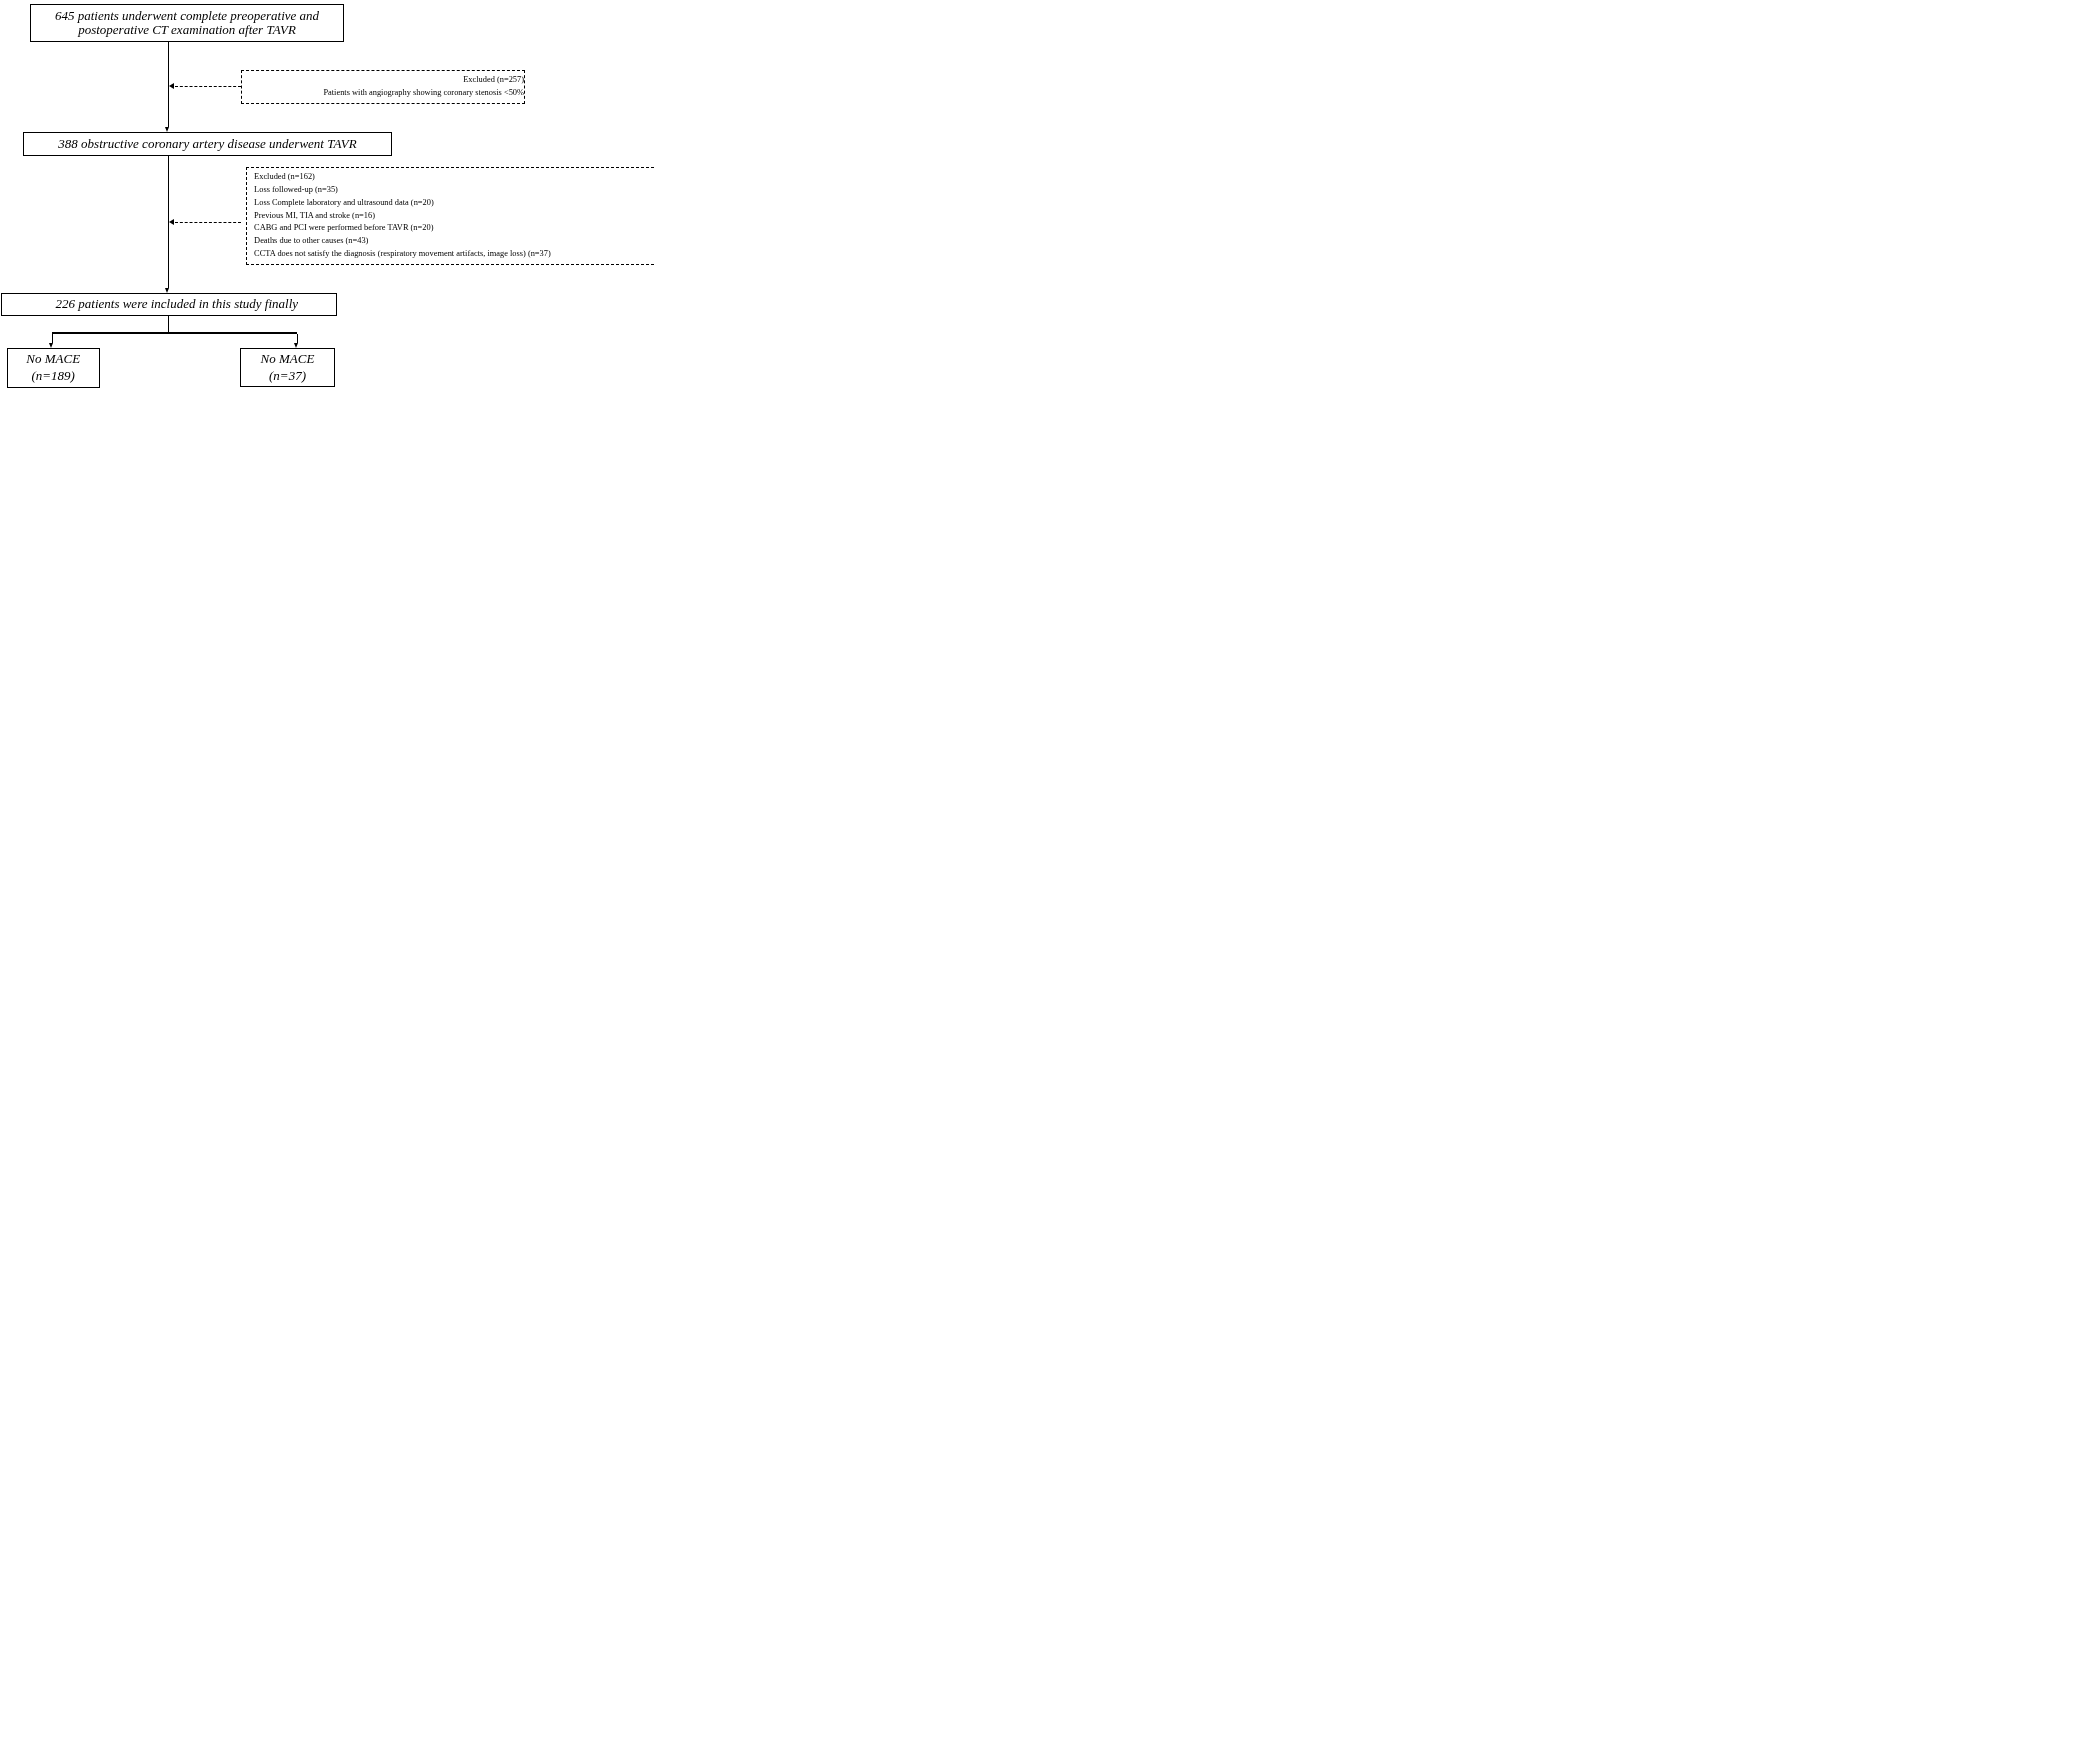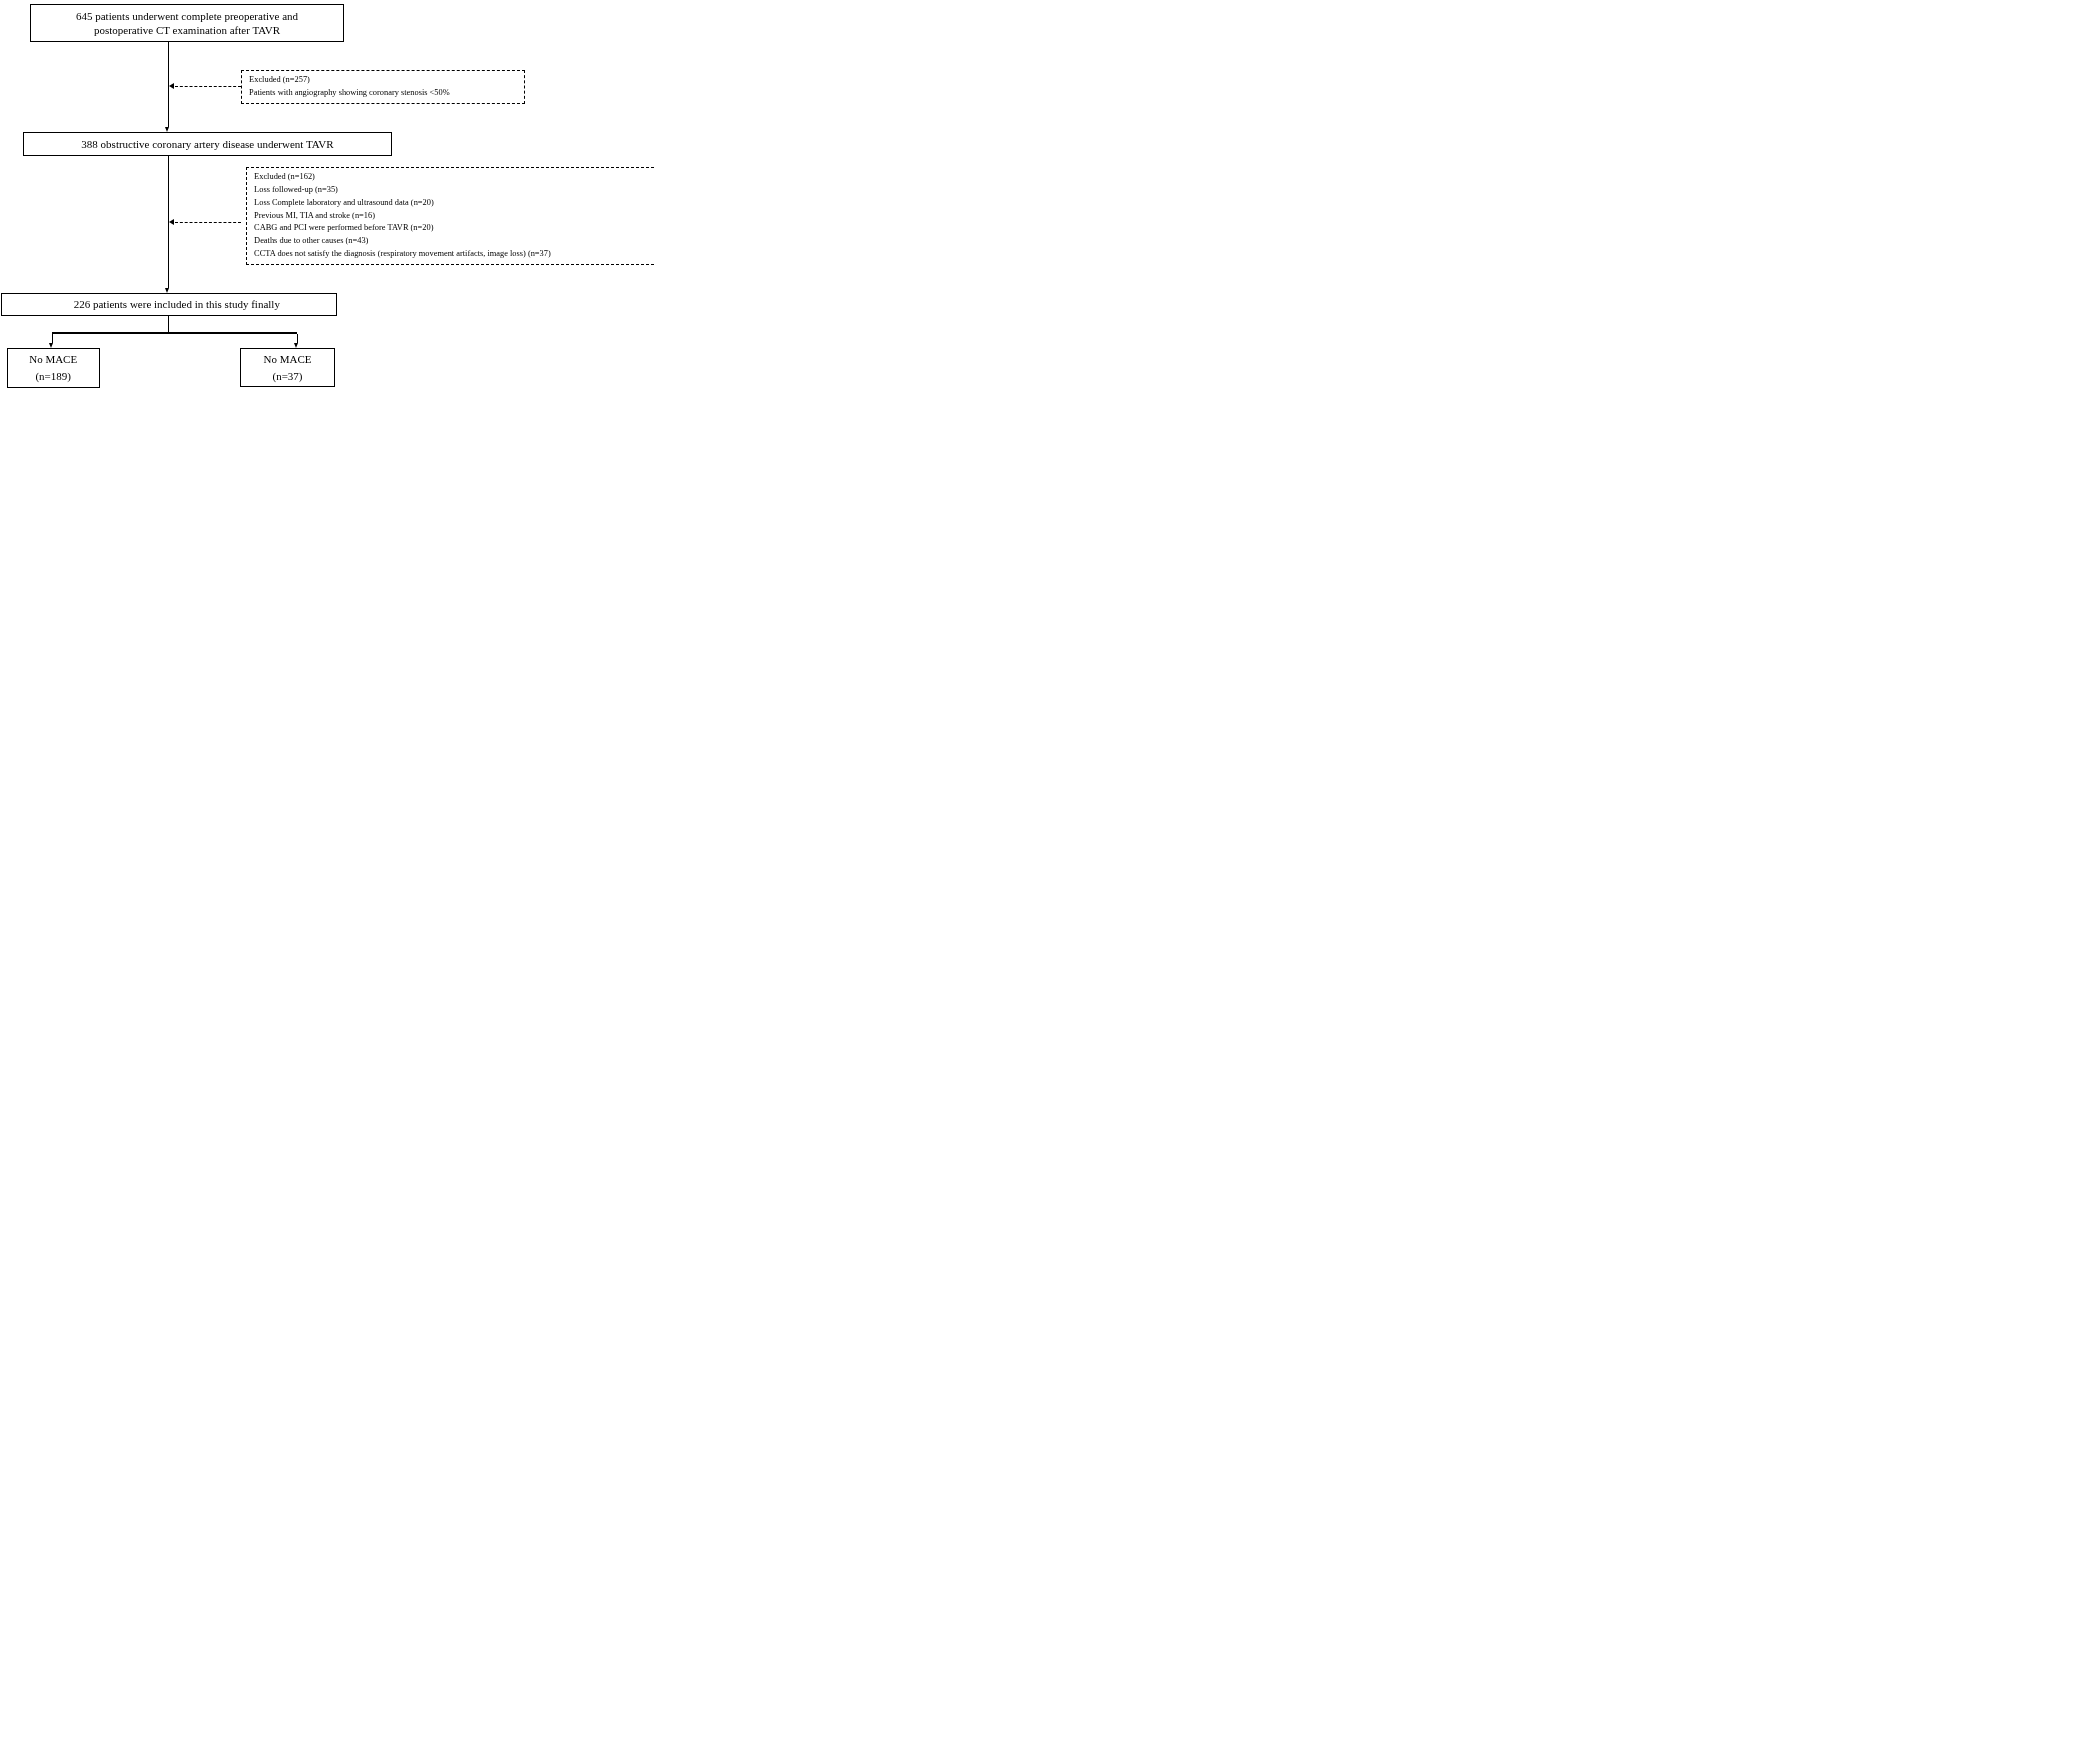--- a/index.html
+++ b/index.html
@@ -22,23 +22,24 @@
     background: #ffffff;
     box-sizing: border-box;
     display: flex;
     flex-direction: column;
     justify-content: center;
     align-items: center;
     text-align: center;
   }
   .box .ln {
     display: block;
-    font-size: 11px;
+    font-size: 13px;
     line-height: 14.3px;
     white-space: nowrap;
+    font-style: italic;
   }
   .dashed-box {
     position: absolute;
     border: 1px dashed #000000;
     background: #ffffff;
     box-sizing: border-box;
     display: flex;
     flex-direction: column;
     justify-content: center;
     text-align: left;
@@ -89,21 +90,21 @@
     <span class="ln">645 patients underwent complete preoperative and</span>
     <span class="ln">postoperative CT examination after TAVR</span>
   </div>
 
   <div class="vline" style="left:168px; top:42px; height:85px;"></div>
   <div class="arrow-down" style="left:165px; top:127px;"></div>
 
   <div class="arrow-left" style="left:169px; top:83px;"></div>
   <div class="dash-hline" style="left:175px; top:86px; width:66px;"></div>
 
-  <div class="dashed-box" style="left:241px; top:70px; width:284px; height:34px; padding-left:7.1px; row-gap:0px;">
+  <div class="dashed-box" style="left:241px; top:70px; width:284px; height:34px; padding-left:7.1px; row-gap:0px;align-items:flex-end;">
     <span class="ln">Excluded (n=257)</span>
     <span class="ln">Patients with angiography showing coronary stenosis &lt;50%</span>
   </div>
 
   <div class="box" style="left:23px; top:132px; width:369px; height:24px;text-align:center;">
     <span class="ln">388 obstructive coronary artery disease underwent TAVR</span>
   </div>
 
   <div class="vline" style="left:168px; top:156px; height:132px;"></div>
   <div class="arrow-down" style="left:165px; top:288px;"></div>

